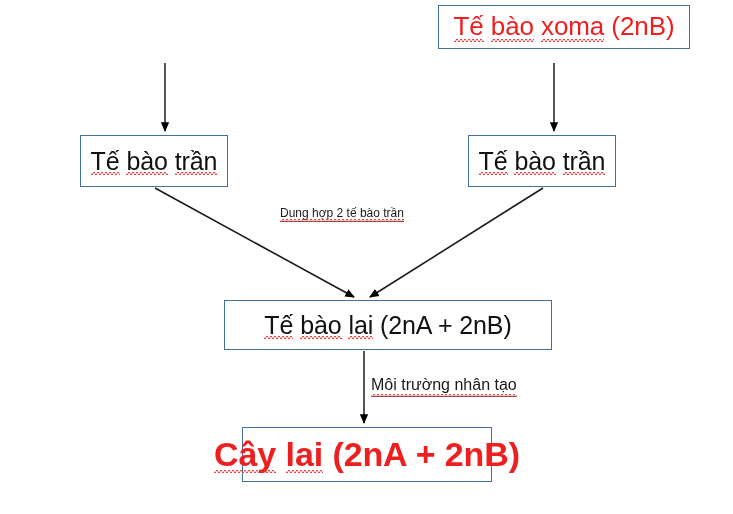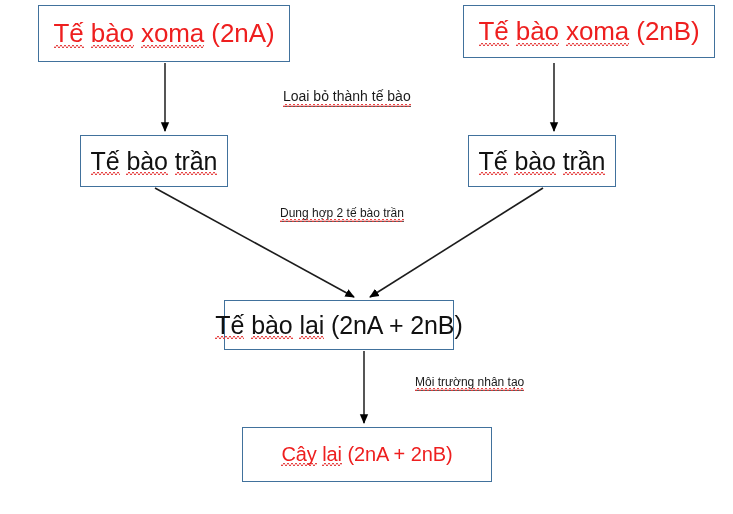--- a/index.html
+++ b/index.html
@@ -70,37 +70,37 @@
     position: absolute;
     left: 0;
     top: 0;
     width: 733px;
     height: 514px;
     pointer-events: none;
   }
 
   
   #node-soma-a { left: 38px;  top: 5px;   width: 252px; height: 57px; }
-  #node-soma-b { left: 438px; top: 5px;   width: 252px; height: 53px; margin-left: 25px; }
+  #node-soma-b { left: 438px; top: 5px;   width: 252px; height: 44px; }
   #node-proto-a{ left: 80px;  top: 135px; width: 148px; height: 52px; }
   #node-proto-b{ left: 468px; top: 135px; width: 148px; height: 52px; }
-  #node-hybrid { left: 224px; top: 300px; width: 230px; height: 50px; }
+  #node-hybrid { left: 224px; top: 300px; width: 328px; height: 50px; }
   #node-plant  { left: 242px; top: 427px; width: 250px; height: 55px; }
 
   #node-soma-a .node-label,
   #node-soma-b .node-label { font-size: 26px; }
   #node-proto-a .node-label,
   #node-proto-b .node-label { font-size: 25px; text-align: right; }
   #node-hybrid .node-label { font-size: 25px; }
-  #node-plant  .node-label { font-size: 20px; }
+  #node-plant  .node-label { font-size: 34px; font-weight: bold; }
 
   
   #cap-remove-wall { left: 283px; top: 87px;  font-size: 14px; }
   #cap-fusion      { left: 280px; top: 205px; font-size: 12px; }
-  #cap-medium      { left: 371px; top: 374px; font-size: 12px; margin-left: 44px; }
+  #cap-medium      { left: 371px; top: 374px; font-size: 16px; }
 </style>
 </head>
 <body>
 
 <div id="canvas">
 
   <svg class="arrows" viewBox="0 0 733 514" xmlns="http://www.w3.org/2000/svg">
     <defs>
       <marker id="head" markerWidth="7" markerHeight="7" refX="5.4" refY="3" orient="auto" markerUnits="strokeWidth">
         <path d="M0,0.4 L6,3 L0,5.6 z" fill="#000000"></path>
@@ -121,28 +121,20 @@
 
     <g>
       <line x1="543" y1="188" x2="370" y2="297" stroke="#1c1c1c" stroke-width="1.6" marker-end="url(#head)"></line>
     </g>
 
     <g>
       <line x1="364" y1="351" x2="364" y2="423" stroke="#2b2b2b" stroke-width="1.6" marker-end="url(#head)"></line>
     </g>
   </svg>
 
-  <div class="node" id="node-soma-a">
-    <div class="node-label red-text">
-      <span class="sq">Tế</span>
-      <span class="sq">bào</span>
-      <span class="sq">xoma</span>
-      <span>(2nA)</span>
-    </div>
-  </div>
 
   <div class="node" id="node-soma-b">
     <div class="node-label red-text">
       <span class="sq">Tế</span>
       <span class="sq">bào</span>
       <span class="sq">xoma</span>
       <span>(2nB)</span>
     </div>
   </div>
 
@@ -172,23 +164,20 @@
   </div>
 
   <div class="node" id="node-plant">
     <div class="node-label red-text">
       <span class="sq">Cây</span>
       <span class="sq">lai</span>
       <span>(2nA + 2nB)</span>
     </div>
   </div>
 
-  <div class="caption" id="cap-remove-wall">
-    <span class="sq ul">Loai bỏ thành tế bào</span>
-  </div>
 
   <div class="caption" id="cap-fusion">
     <div><span class="sq ul">Dung hợp 2 tế bào trần</span></div>
   </div>
 
   <div class="caption" id="cap-medium">
     <span class="sq ul">Môi trường nhân tạo</span>
   </div>
 
 </div>

